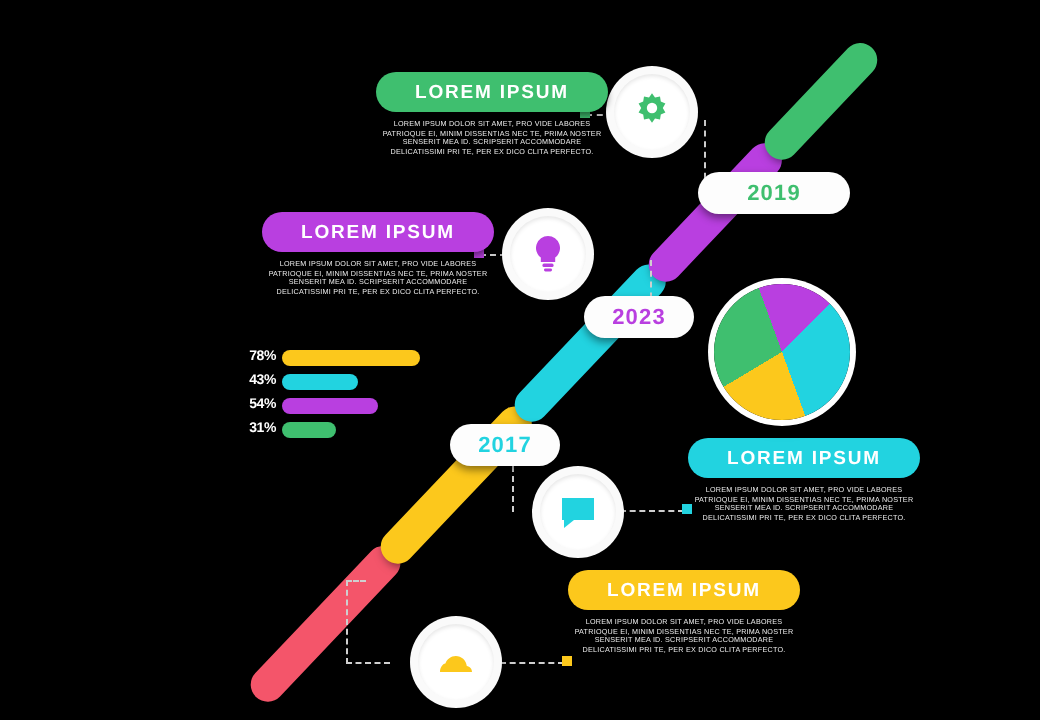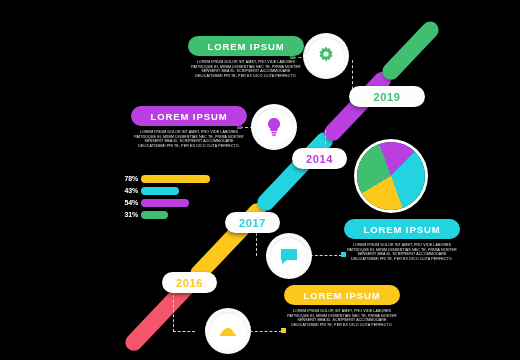--- a/index.html
+++ b/index.html
@@ -72,27 +72,24 @@
     <div style="left:173px;top:331px;width:22px;" class="conn h"></div>
     <div style="left:173px;top:290px;width:10px;" class="conn h"></div>
     <div style="left:290px;top:54px;width:5px;height:5px;background:#3fbf6f;position:absolute;"></div>
     <div style="left:237px;top:124px;width:5px;height:5px;background:#b93fe0;position:absolute;"></div>
     <div style="left:341px;top:252px;width:5px;height:5px;background:#22d3e0;position:absolute;"></div>
     <div style="left:281px;top:328px;width:5px;height:5px;background:#fcc81c;position:absolute;"></div>
     <div style="left:349px;top:86px;width:76px;" class="year-pill">
       <span style="color: rgb(63, 191, 111);">2019</span>
     </div>
     <div style="left:292px;top:148px;width:55px;" class="year-pill">
-      <span style="color: rgb(185, 63, 224);">2014</span>
+      <span style="color: rgb(185, 63, 224);">2023</span>
     </div>
     <div style="left:225px;top:212px;width:55px;text-align:center;" class="year-pill">
       <span style="color: rgb(34, 211, 224);">2017</span>
-    </div>
-    <div style="left:162px;top:272px;width:55px;" class="year-pill">
-      <span style="color: rgb(252, 200, 28);">2016</span>
     </div>
     <div style="left:303px;top:33px;" class="icon-circle">
       <svg width="24" height="24" viewBox="0 0 24 24">
         <path d="M12 2.6l1.5 2.1 2.5-.5.4 2.5 2.3 1.1-1.3 2.2 1.3 2.2-2.3 1.1-.4 2.5-2.5-.5L12 17.4l-1.5-2.1-2.5.5-.4-2.5-2.3-1.1L6.6 10 5.3 7.8l2.3-1.1.4-2.5 2.5.5z" fill="#3fbf6f"></path>
         <circle cx="12" cy="10" r="2.6" fill="#fff"></circle>
       </svg>
     </div>
     <div style="left:251px;top:104px;" class="icon-circle">
       <svg width="24" height="24" viewBox="0 0 24 24">
         <path d="M12 3a6 6 0 00-3.6 10.8V16h7.2v-2.2A6 6 0 0012 3z" fill="#b93fe0"></path>

